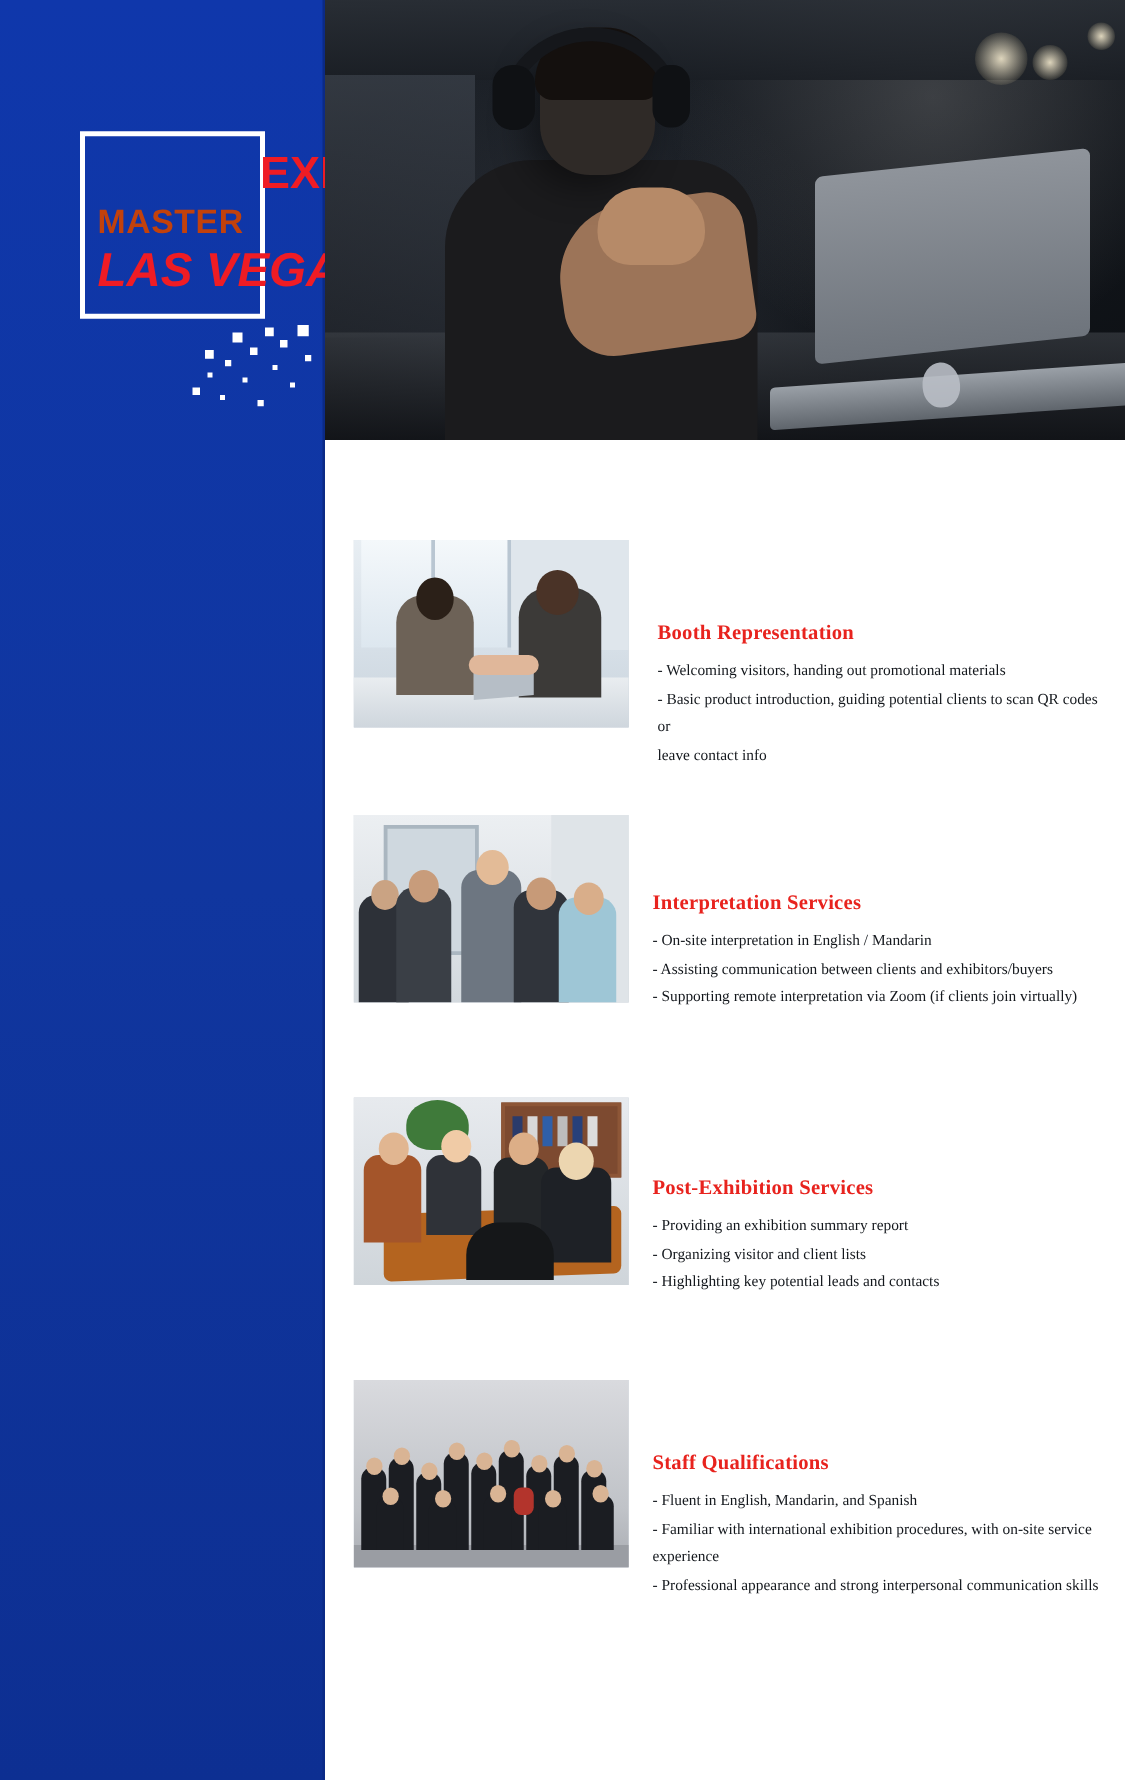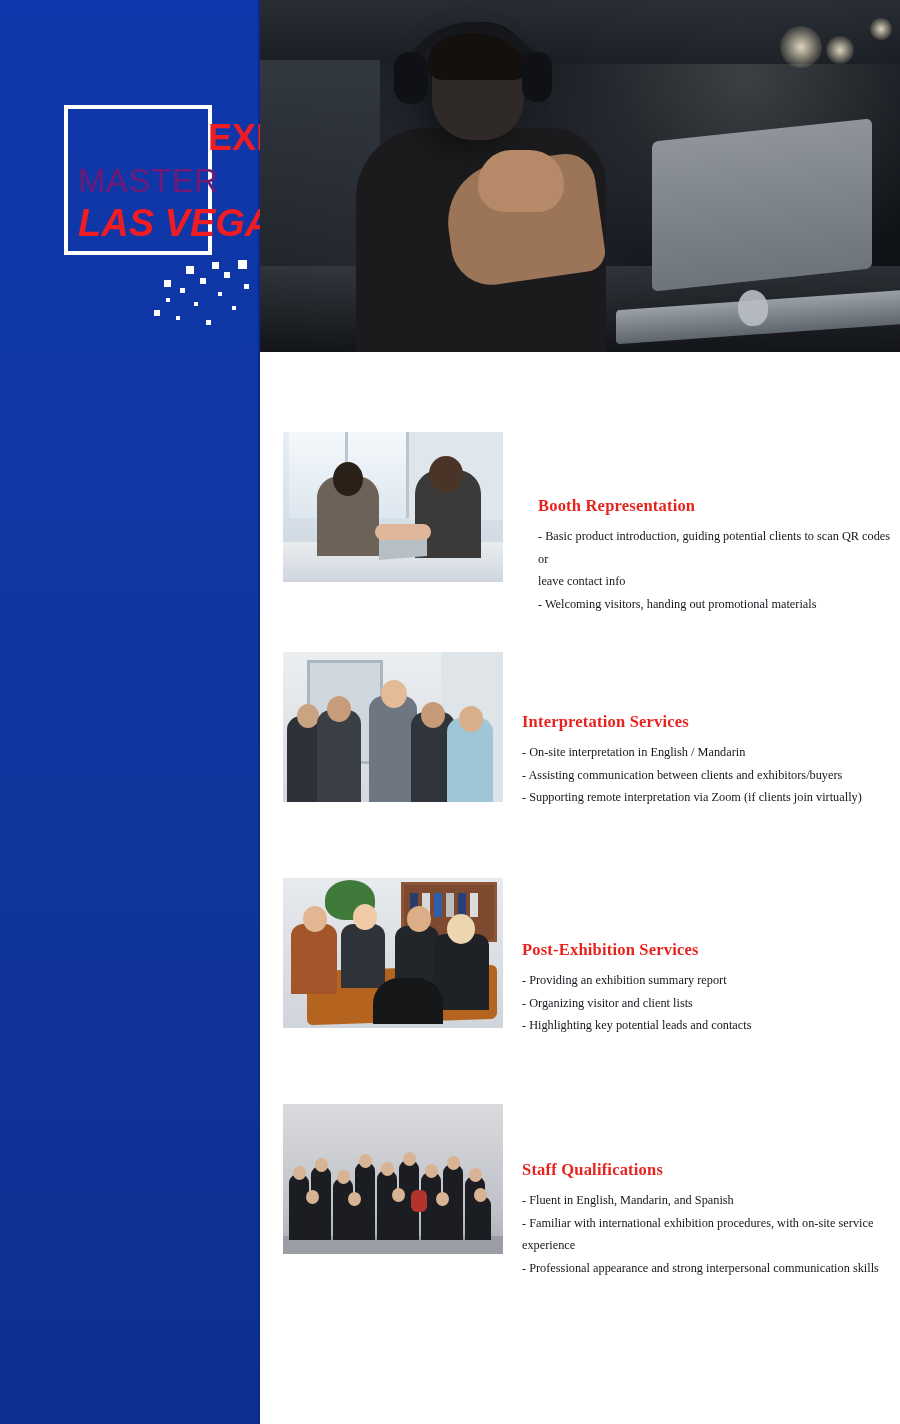--- a/index.html
+++ b/index.html
@@ -46,23 +46,23 @@
   .logo-expo {
     font-family: "Liberation Sans", sans-serif;
     font-weight: bold;
     font-size: 36px;
     color: #ef1c24;
     letter-spacing: 0px;
     text-align: right;
   }
   .logo-master {
     font-family: "Liberation Sans", sans-serif;
-    font-weight: normal;
-    font-size: 33px;
-    color: #701a75;
+    font-weight: bold;
+    font-size: 27px;
+    color: #c2410c;
     margin-top: 8px;
     letter-spacing: 0.5px;
   }
   .logo-lasvegas {
     font-family: "Liberation Sans", sans-serif;
     font-weight: bold;
     font-style: italic;
     font-size: 38px;
     color: #ef1c24;
     margin-top: 7px;
@@ -175,21 +175,21 @@
   }
   .thumb {
     position: absolute;
     left: 23px; top: 0;
     width: 220px; height: 150px;
     overflow: hidden;
     background: #cfd6dd;
   }
   .sec-text {
     position: absolute;
-    left: 278px;
+    left: 266px;
     width: 374px;
   }
   .sec-title {
     font-family: "Liberation Serif", serif;
     font-size: 16.5px;
     font-weight: bold;
     color: #e8231e;
     margin-bottom: 9px;
     letter-spacing: .2px;
   }
@@ -304,23 +304,23 @@
           <div class="pA"></div>
             <div class="pAh"></div>
           <div class="pB"></div>
             <div class="pBh"></div>
           <div class="lap"></div>
             <div class="arm"></div>
         </div>
       </div>
       <div class="sec-text" style="top:64px;">
         <div class="sec-title">Booth Representation</div>
+        <div class="sec-line">- Welcoming visitors, handing out promotional materials</div>
         <div class="sec-line">- Basic product introduction, guiding potential clients to scan QR codes or
    leave contact info</div>
-        <div class="sec-line">- Welcoming visitors, handing out promotional materials</div>
       </div>
     </div>
 
     <div class="section" id="sec-1" style="top:300px;">
       <div class="thumb">
         <div class="t2">
           <div class="door"></div>
           <div class="wallr"></div>
           <span class="s" style="left:4px;  width:40px; height:86px; background:#2d3138;"></span>
           <span class="h" style="left:14px; top:52px; width:22px; height:24px; background:#caa383;"></span>

